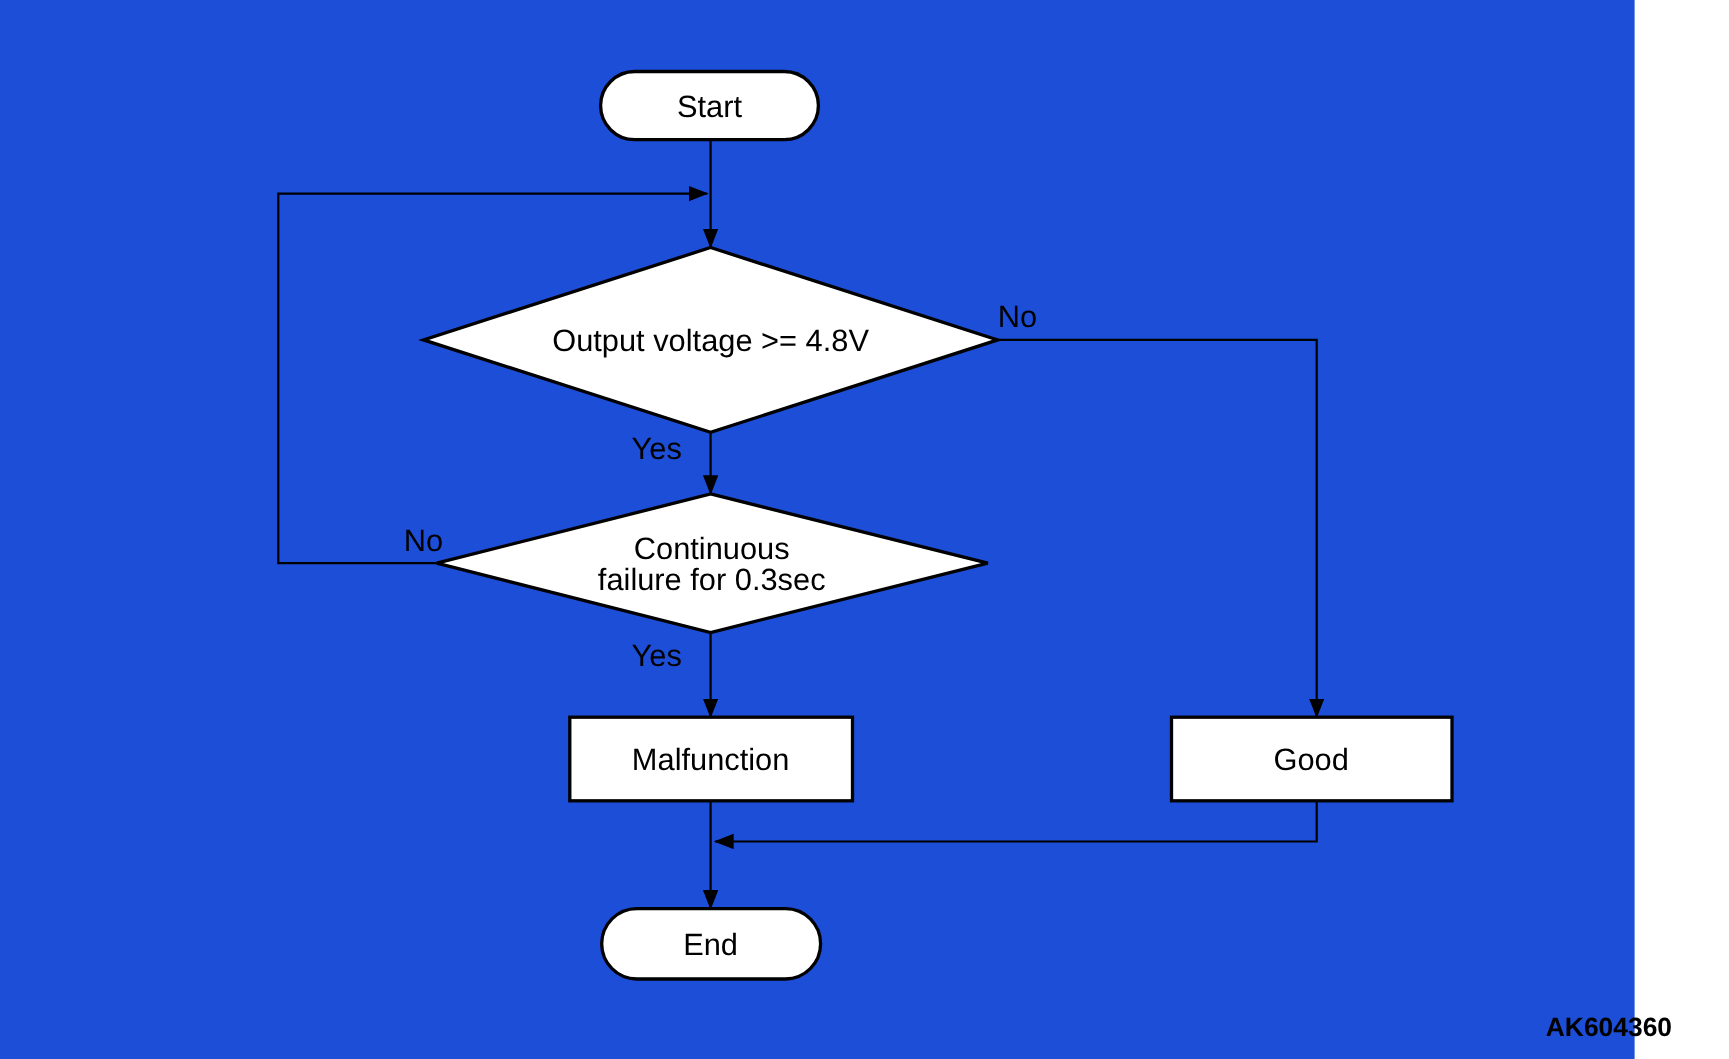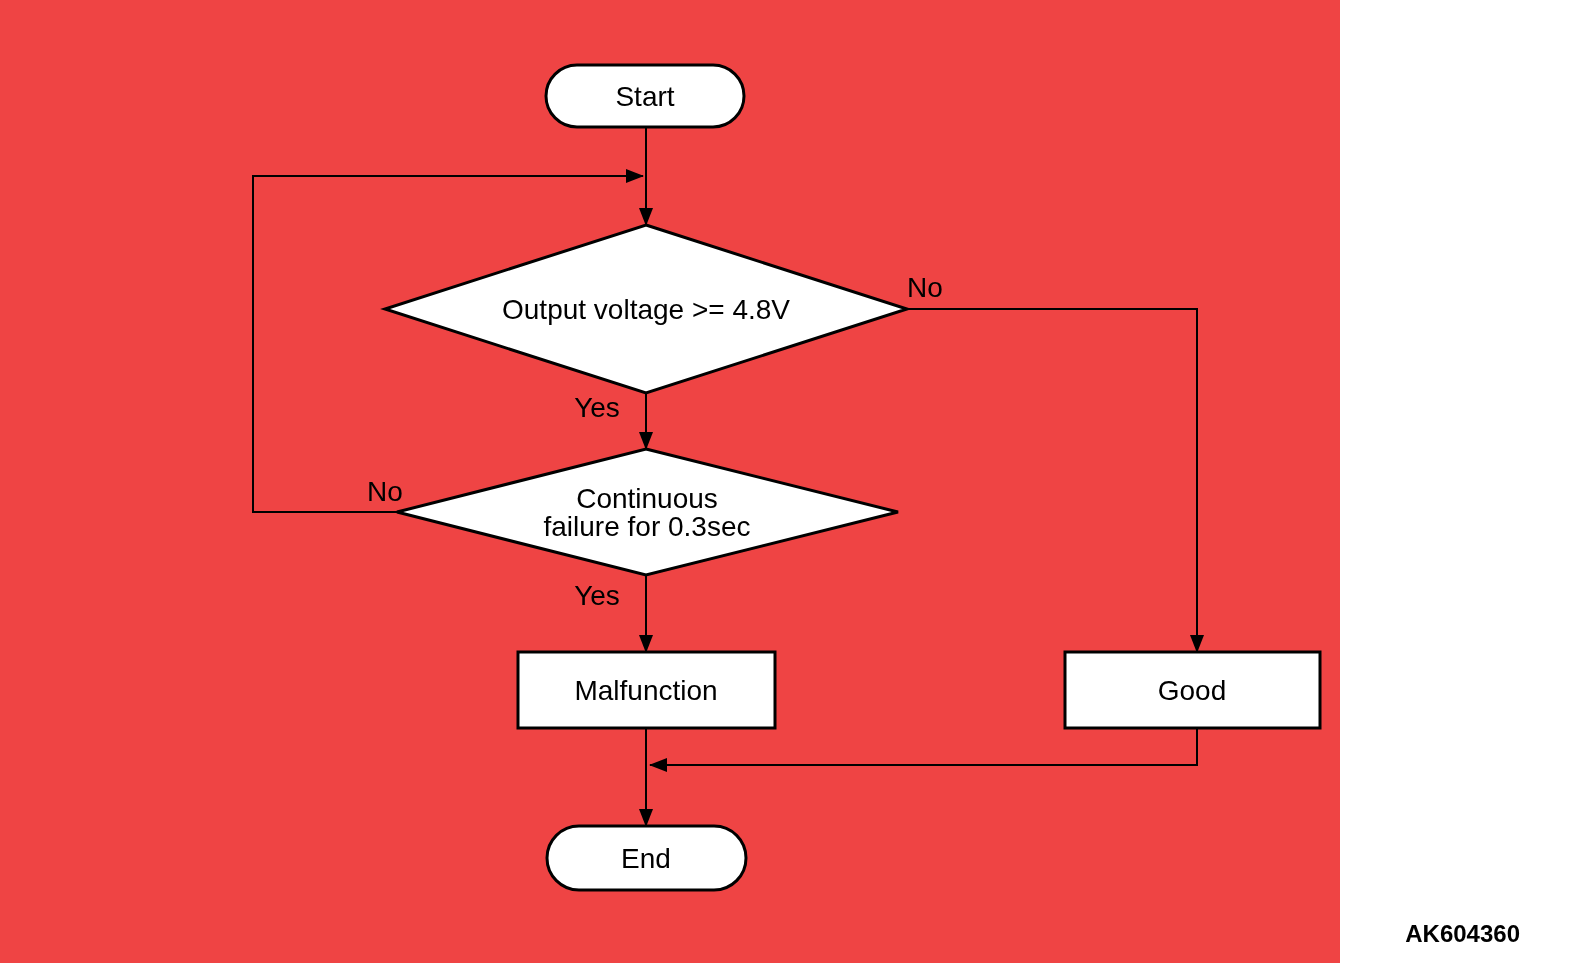--- a/index.html
+++ b/index.html
@@ -5,23 +5,23 @@
   html, body {
     margin: 0;
     padding: 0;
     background: #ffffff;
     width: 1572px;
     height: 963px;
     overflow: hidden;
   }
   .canvas-wrap {
     position: relative;
-    width: 1340px;
+    width: 1486px;
     height: 963px;
-    background: #ef4444;
+    background: #1d4ed8;
   }
   svg {
     display: block;
     font-family: "Liberation Sans", sans-serif;
   }
   .shape {
     fill: #ffffff;
     stroke: #000000;
     stroke-width: 3;
   }

